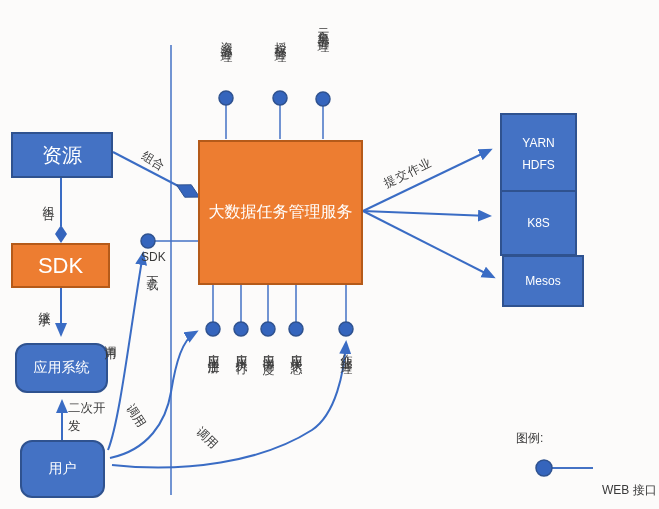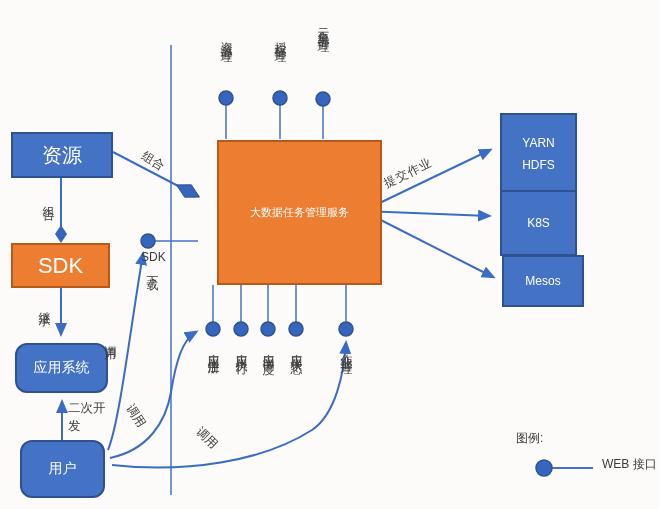--- a/index.html
+++ b/index.html
@@ -81,21 +81,21 @@
   </svg>
 
   <div class="node blue" style="left:11px;top:132px;width:102px;height:46px;font-size:20px;">资源</div>
 
   <div class="node orange" style="left:11px;top:243px;width:99px;height:45px;font-size:22px;">SDK</div>
 
   <div class="node blue rounded" style="left:15px;top:343px;width:93px;height:50px;font-size:14px;">应用系统</div>
 
   <div class="node blue rounded" style="left:20px;top:440px;width:85px;height:58px;font-size:14px;">用户</div>
 
-  <div class="node orange" style="left:198px;top:140px;width:165px;height:145px;font-size:11px;margin-left:19px;">大数据任务管理服务</div>
+  <div class="node orange" style="left:198px;top:140px;width:165px;height:145px;font-size:16px;">大数据任务管理服务</div>
 
   <div class="node blue" style="left:500px;top:113px;width:77px;height:81px;font-size:12px;flex-direction:column;gap:8px;">
     <span>YARN</span>
     <span>HDFS</span>
   </div>
 
   <div class="node blue" style="left:500px;top:190px;width:77px;height:66px;font-size:12px;">K8S</div>
 
   <div class="node blue" style="left:502px;top:255px;width:82px;height:52px;font-size:12px;">Mesos</div>
 
@@ -124,15 +124,15 @@
   <div class="lbl rot" style="left:207px;top:438px;transform:translate(-50%,-50%) rotate(44deg);">调用</div>
 
   <div>
     <div class="lbl" style="left:141px;top:250px;">SDK</div>
     <div class="lbl vtext" style="left:145px;top:266px;">下载</div>
   </div>
 
   <div class="lbl rot" style="left:408px;top:173px;transform:translate(-50%,-50%) rotate(-26deg);letter-spacing:1px;">提交作业</div>
 
   <div class="lbl" style="left:516px;top:431px;">图例:</div>
-  <div class="lbl" style="left:602px;top:457px;">WEB 接口</div>
+  <div class="lbl" style="left:602px;top:483px;">WEB 接口</div>
 
 </div>
 
 </body></html>

